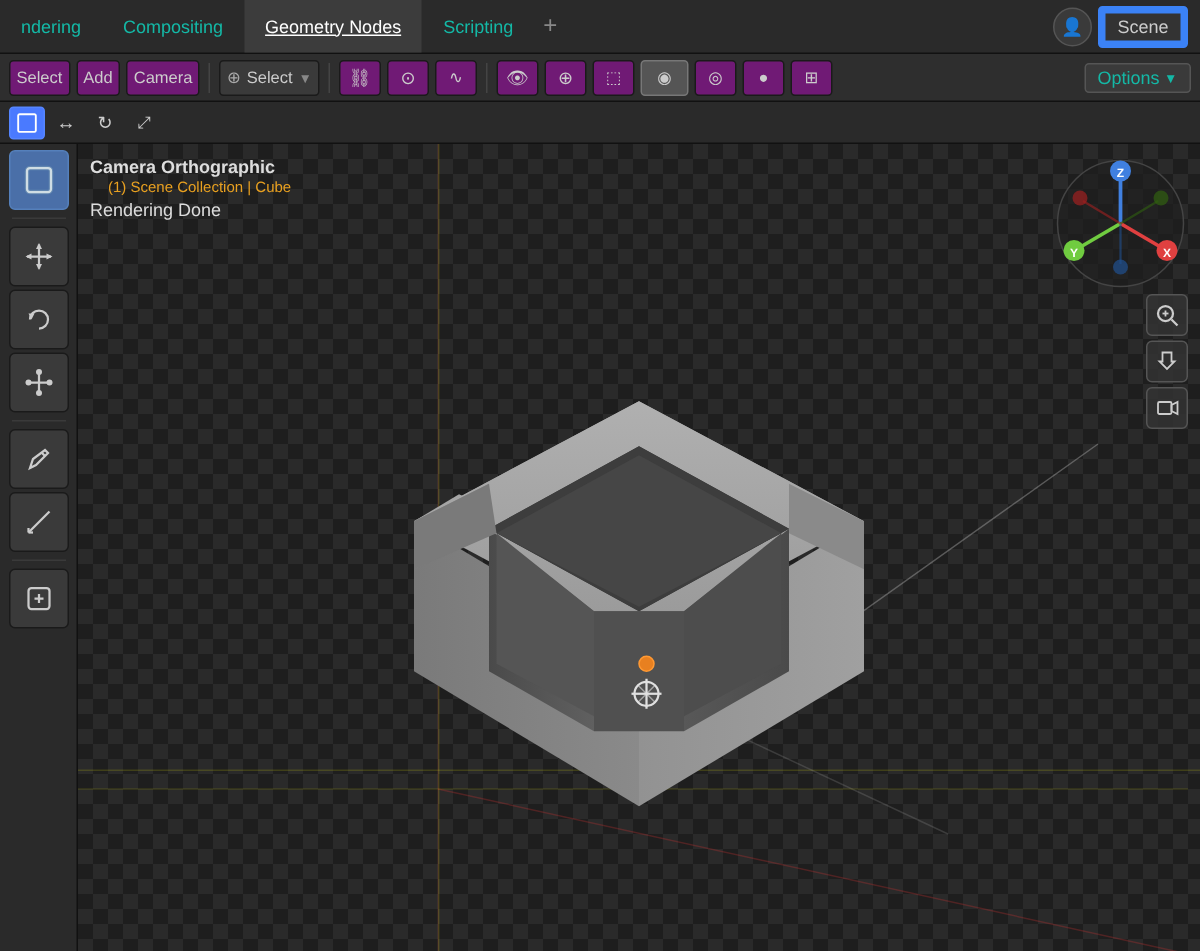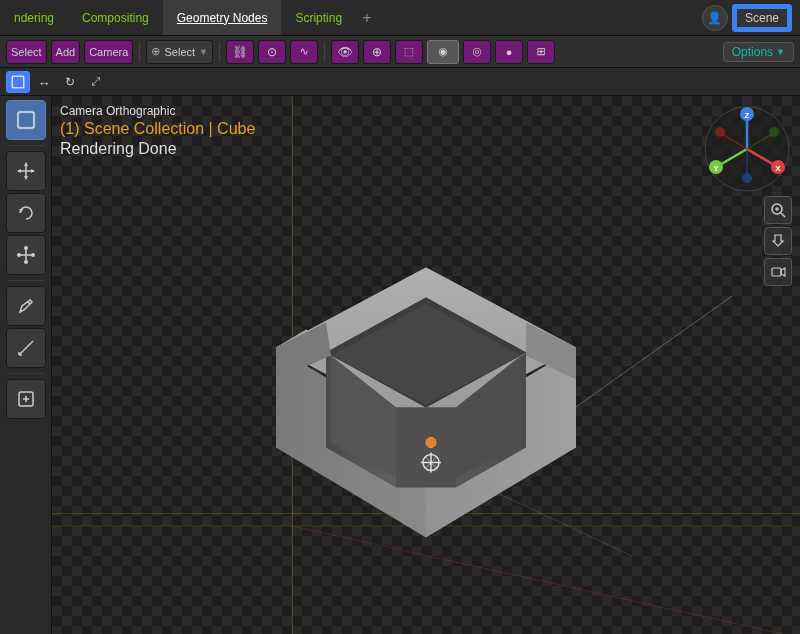--- a/index.html
+++ b/index.html
@@ -22,21 +22,21 @@
       align-items: center;
       border-bottom: 1px solid #111;
       position: relative;
     }
     .menu-tab {
       padding: 0 14px;
       height: 100%;
       display: flex;
       align-items: center;
       font-size: 12px;
-      color: #84cc16;
+      color: #14b8a6;
       cursor: pointer;
       user-select: none;
     }
     .menu-tab.active { background: #3c3c3c; color: #fff; text-decoration: underline; }
 
     #top-menu-right {
       margin-left: auto;
       display: flex;
       align-items: center;
       padding-right: 8px;
@@ -194,28 +194,30 @@
     #viewport-info {
       position: absolute;
       top: 8px;
       left: 8px;
       z-index: 10;
     }
     .camera-label {
       font-size: 12px;
       color: #ddd;
       margin-bottom: 2px;
+      font-weight: bold;
     }
     .collection-label {
-      font-size: 16px;
+      font-size: 10px;
       color: #e8a020;
       margin-bottom: 2px;
+      margin-left: 12px;
     }
     .status-label {
-      font-size: 16px;
+      font-size: 12px;
       color: #ddd;
     }
 
     
     #cube-container {
       position: absolute;
       top: 50%;
       left: 50%;
       transform: translate(-50%, -45%);
       width: 400px;

